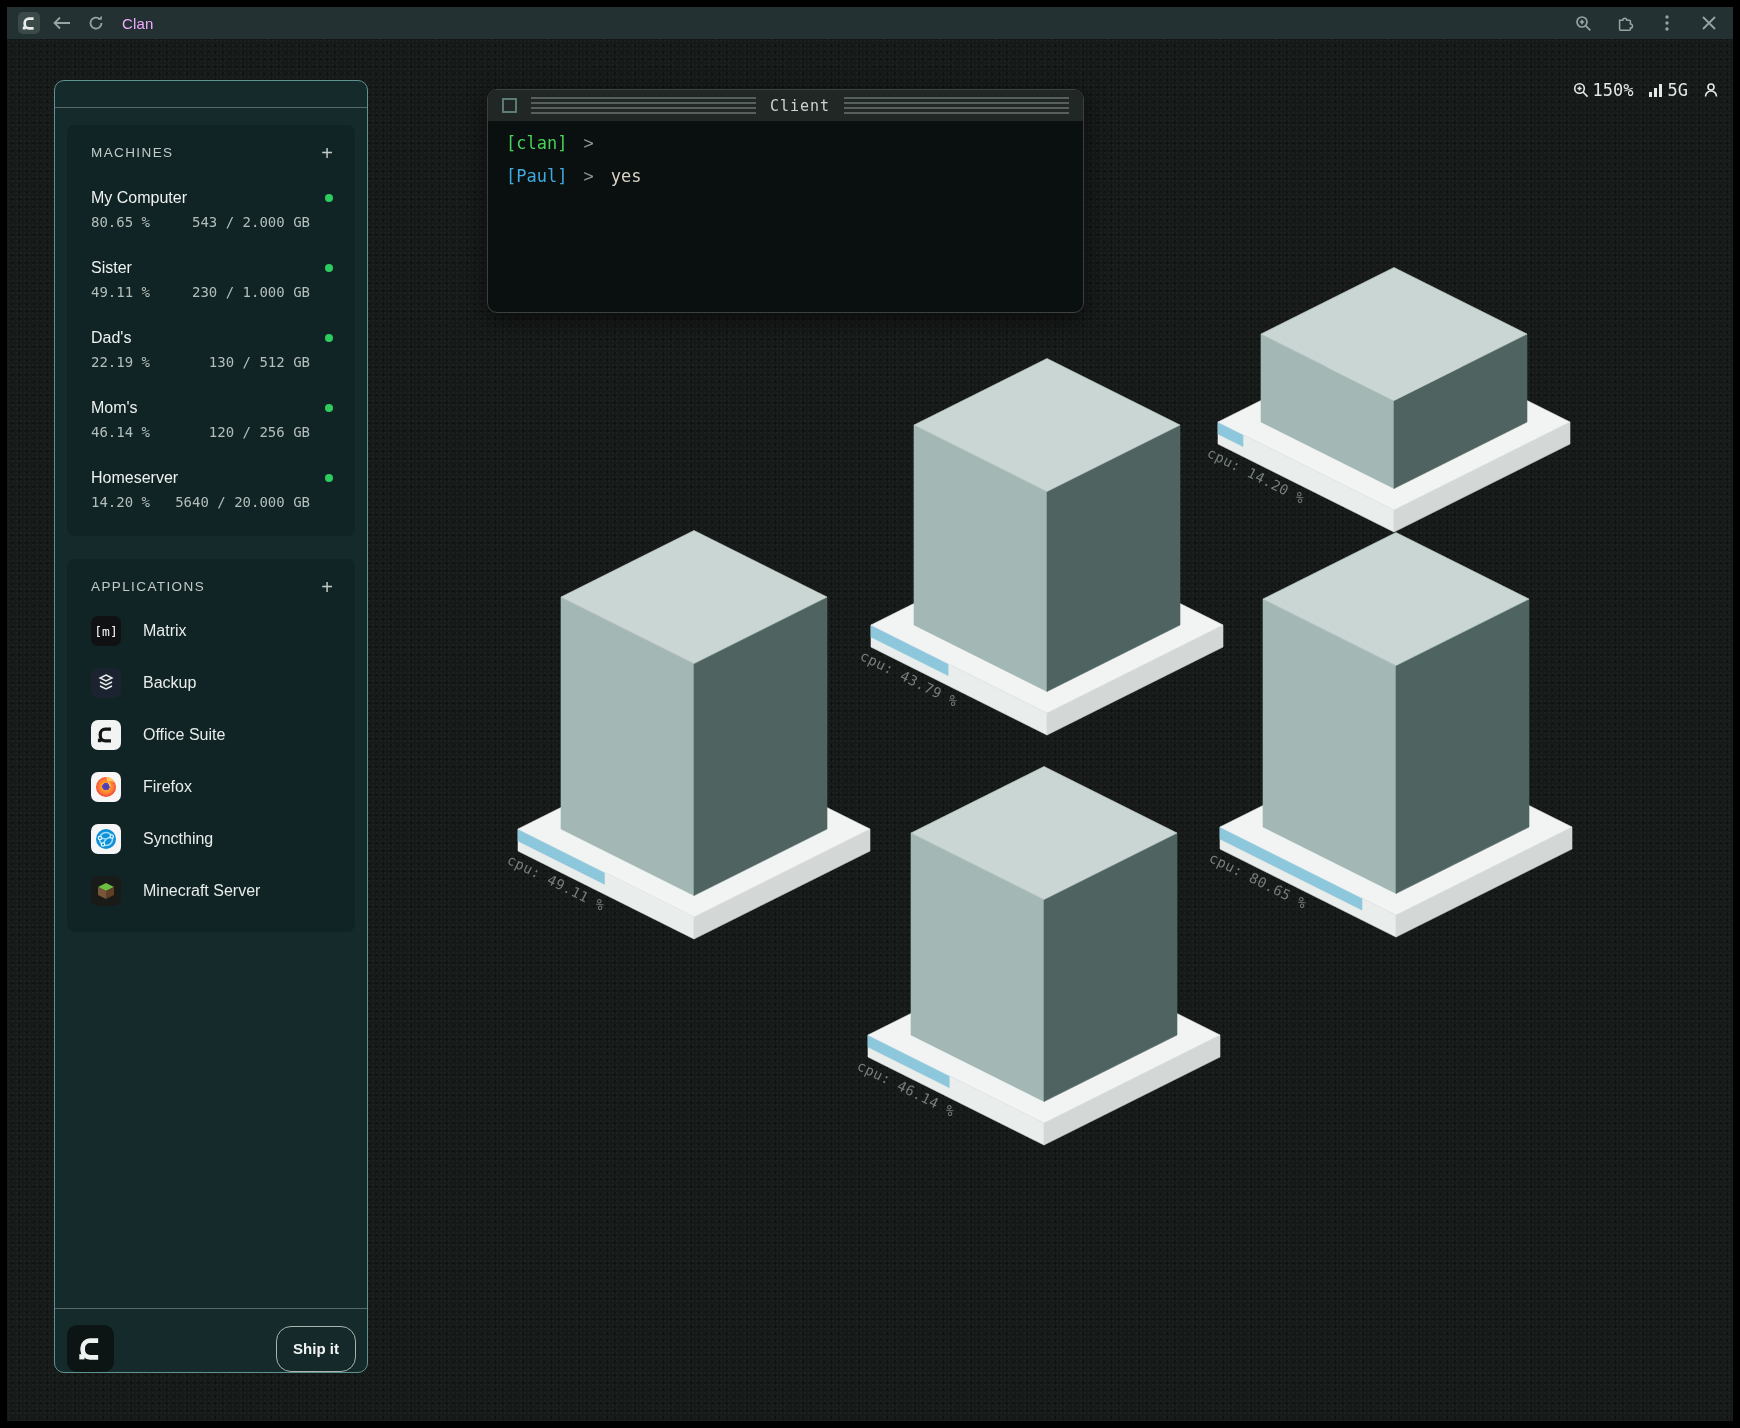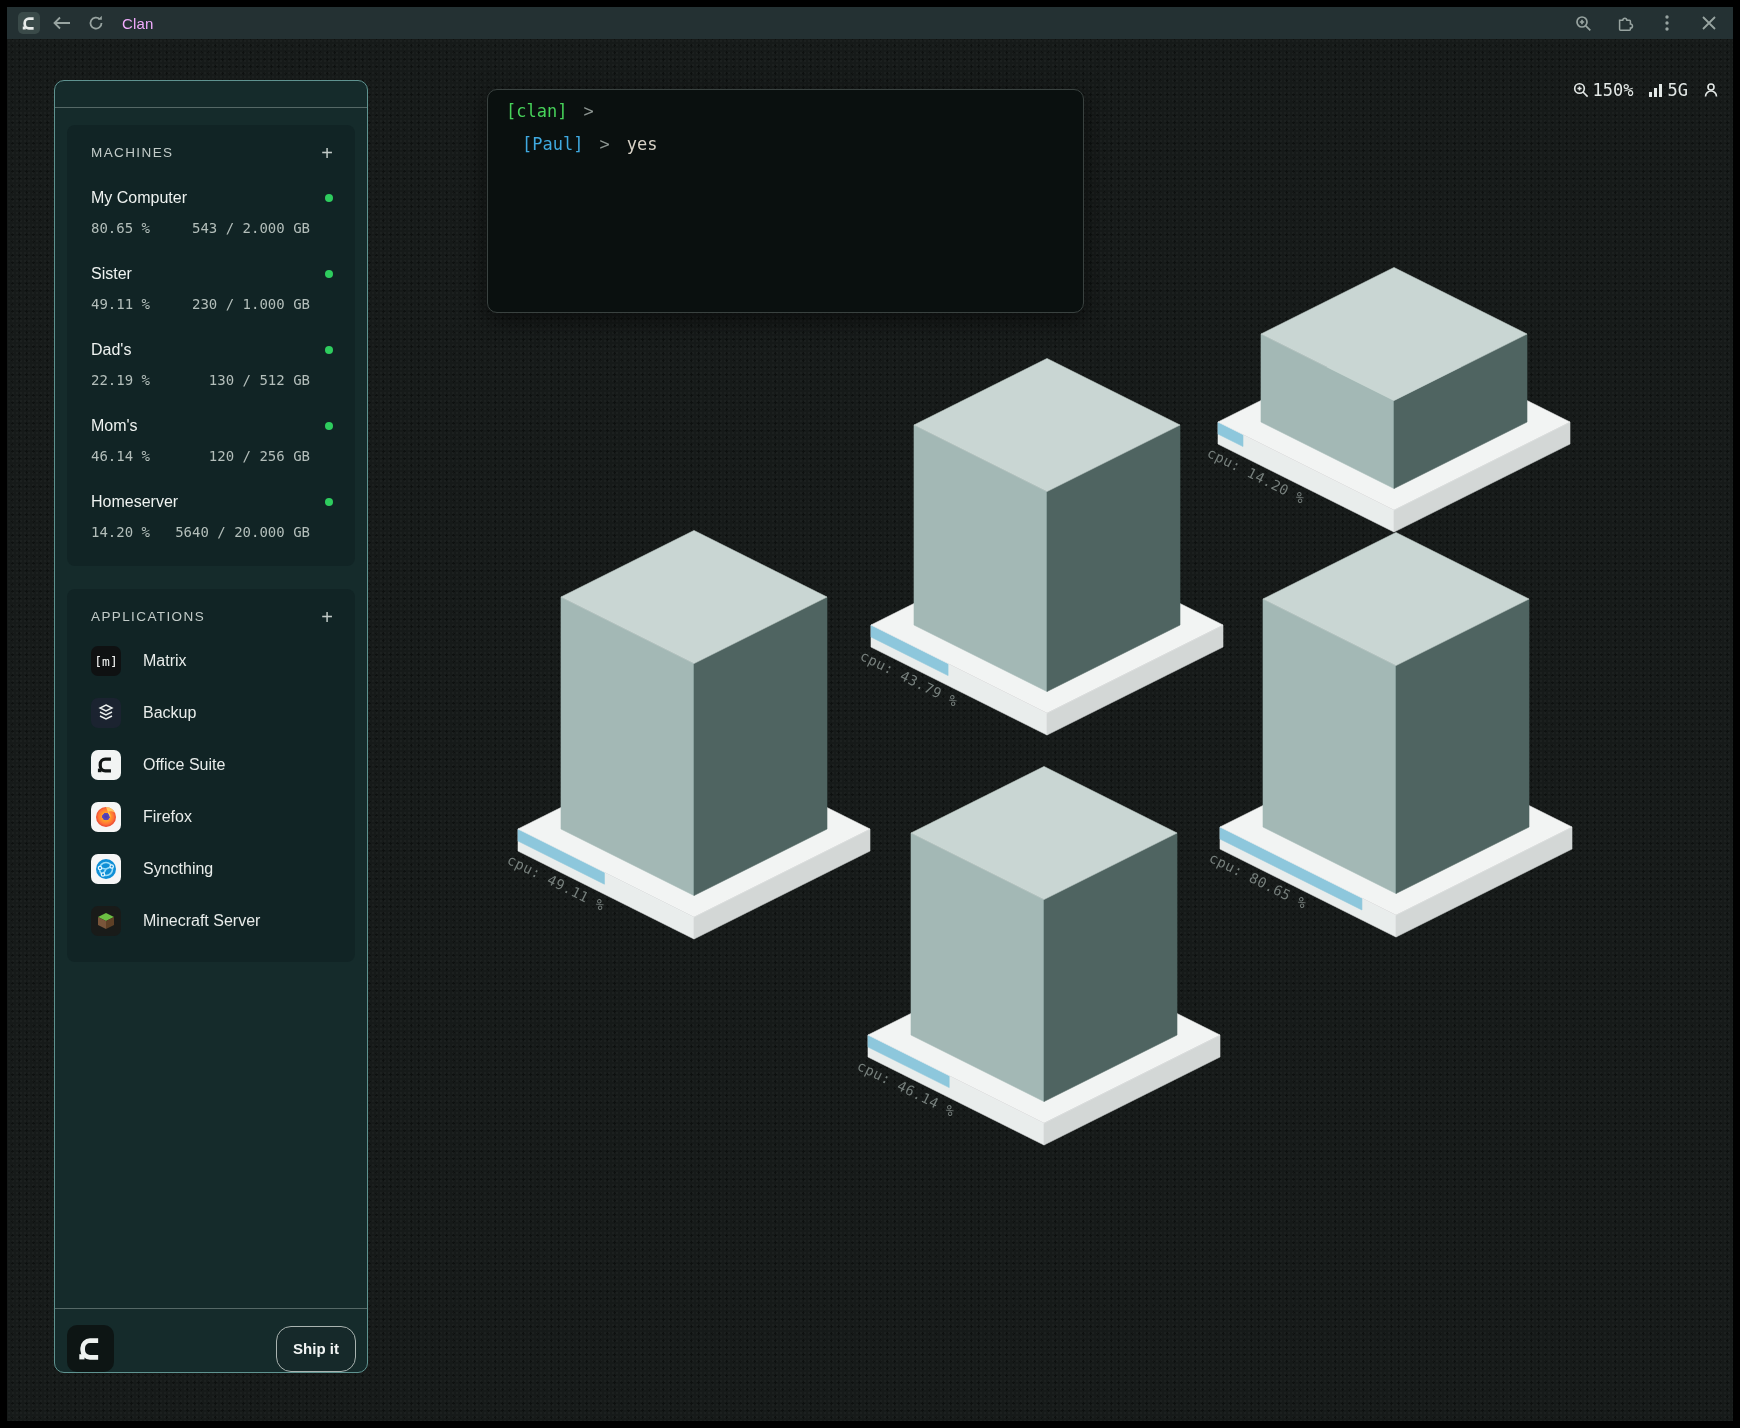--- a/index.html
+++ b/index.html
@@ -43,21 +43,21 @@
   .panel { background:#112425; border-radius:8px; margin:17px 12px 0 12px; padding:20px 22px 26px 24px; }
   .panel-head { display:flex; align-items:center; justify-content:space-between; }
   .panel-head .ph-label { color:#c2cbc8; font-size:13.5px; letter-spacing:1.4px; }
   .panel-head .ph-add { color:#c2cbc8; font-size:20px; font-weight:300; line-height:14px; cursor:default; }
 
   .machine { margin-top:29px; }
   .machine:first-of-type { margin-top:30px; }
   .m-head { display:flex; align-items:center; justify-content:space-between; }
   .m-name { color:#eef2f0; font-size:16px; }
   .m-dot  { width:8px; height:8px; border-radius:50%; background:#2ecc5e; }
-  .m-stats { display:flex; justify-content:space-between; margin-top:13px; padding-right:23px;
+  .m-stats { display:flex; justify-content:space-between; margin-top:7px; padding-right:23px;
              color:#b3beba; font-family:"DejaVu Sans Mono", monospace; font-size:14px; }
 
   .app-row { display:flex; align-items:center; gap:22px; margin-top:22px; }
   .app-row:first-of-type { margin-top:27px; }
   .app-icon { width:30px; height:30px; border-radius:7px; overflow:hidden; flex:none;
               display:flex; align-items:center; justify-content:center; }
   .app-label { color:#e8ecea; font-size:16px; }
 
   .sb-spacer { flex:1; }
   .sb-footdiv { height:1px; background:rgba(190,205,200,.38); }
@@ -77,21 +77,21 @@
   .cl-box { width:15px; height:15px; border:2px solid #5c7a76; flex:none; }
   .cl-lines { flex:1; height:17px;
               background:repeating-linear-gradient(to bottom,#565f5c 0 2px, transparent 2px 5px); }
   .cl-title { color:#ccd5d2; font-family:"DejaVu Sans Mono", monospace; font-size:15px; letter-spacing:1px; }
   .cl-body { padding:9px 16px 0 18px; font-family:"DejaVu Sans Mono", monospace;
              font-size:17px; line-height:25px; }
   .term-entry { display:flex; align-items:flex-start; }
   .term-entry + .term-entry { margin-top:8px; }
   .speaker { flex:none; }
   .speaker.clan { color:#47d25a; }
-  .speaker.paul { color:#3fa9e0;margin-left:16px; }
+  .speaker.paul { color:#3fa9e0; }
   .arrow { color:#8a938f; margin:0 17px 0 16px; flex:none; }
   .msg { color:#d8d2c6; white-space:pre-line; }
 </style>
 </head>
 <body>
 
 <div class="topbar">
   <div class="tb-logo">
     <svg class="sicon" width="15" height="15" viewBox="0 0 20 20">
       <path d="M15.5 3.6 H9.2 a5.6 5.6 0 0 0 -5.6 5.6 v1.6 a5.6 5.6 0 0 0 5.6 5.6 h6.3" fill="none" stroke="currentColor" stroke-width="3.6"></path>
@@ -208,20 +208,26 @@
       </svg>
       <span>5G</span>
     </div>
     <svg class="sicon" width="16" height="16" viewBox="0 0 16 16">
       <circle cx="8" cy="5" r="3" fill="none" stroke="#e3e8e6" stroke-width="1.6"></circle>
       <path d="M2.5 14.5 a5.5 5.5 0 0 1 11 0" fill="none" stroke="#e3e8e6" stroke-width="1.6"></path>
     </svg>
   </div>
 
   <div class="client">
+    <div class="cl-titlebar">
+      <span class="cl-box"></span>
+      <div class="cl-lines"></div>
+      <span class="cl-title">Client</span>
+      <div class="cl-lines"></div>
+    </div>
     <div class="cl-body">
       <div class="term-entry">
         <span class="speaker clan">[clan]</span>
         <span class="arrow">&gt;</span>
       </div>
       <div class="term-entry">
         <span class="speaker paul">[Paul]</span>
         <span class="arrow">&gt;</span>
         <span class="msg">yes</span>
       </div>

